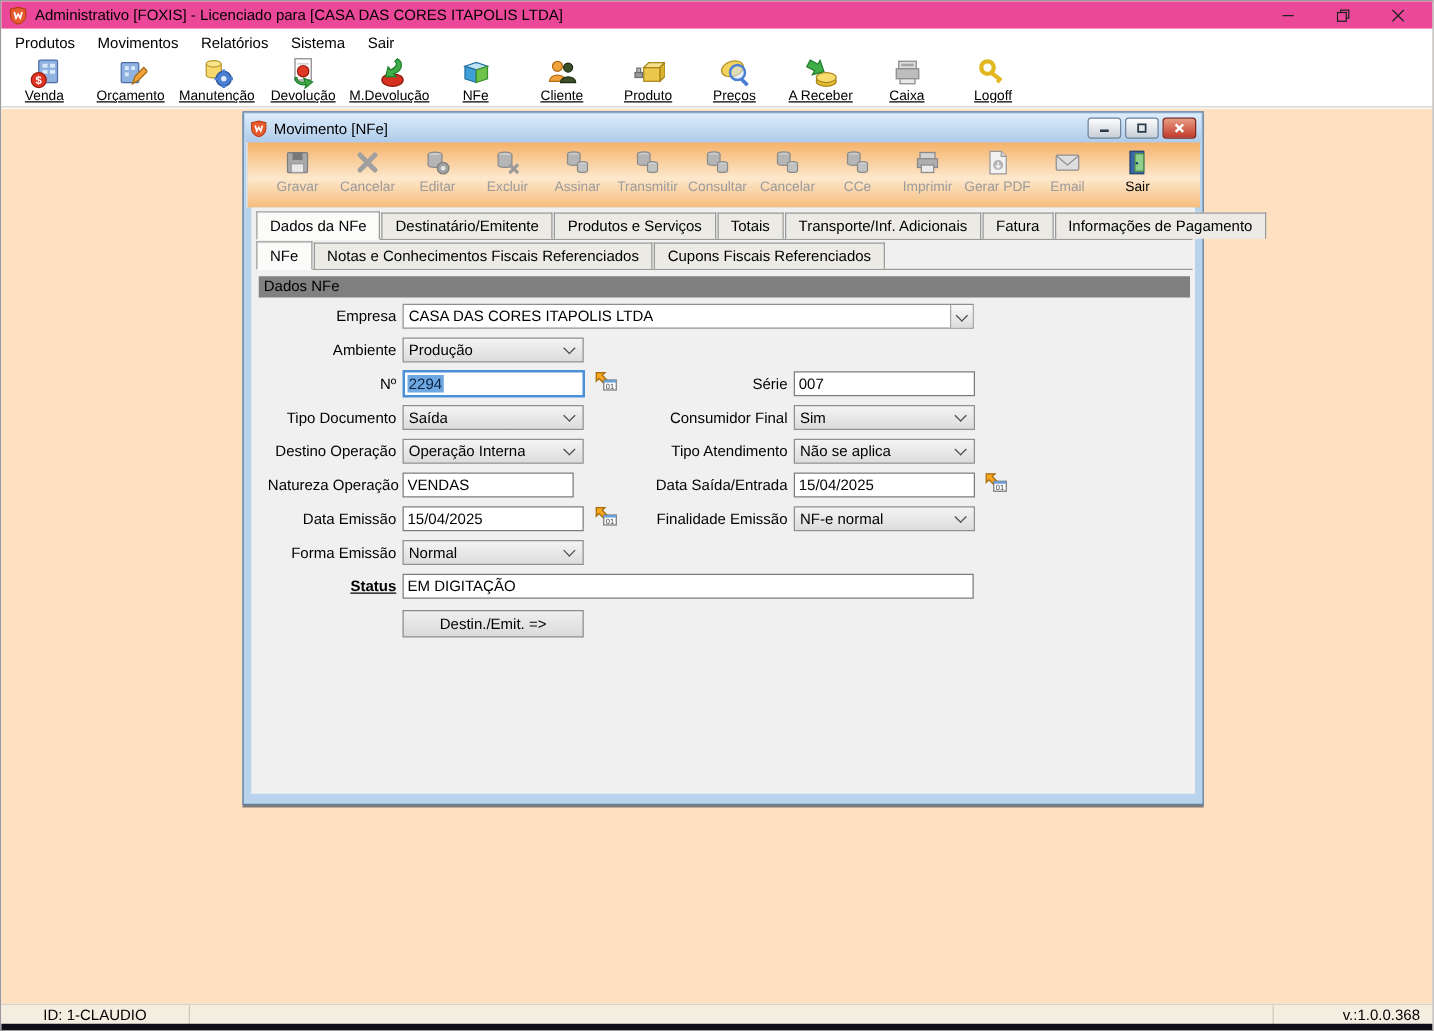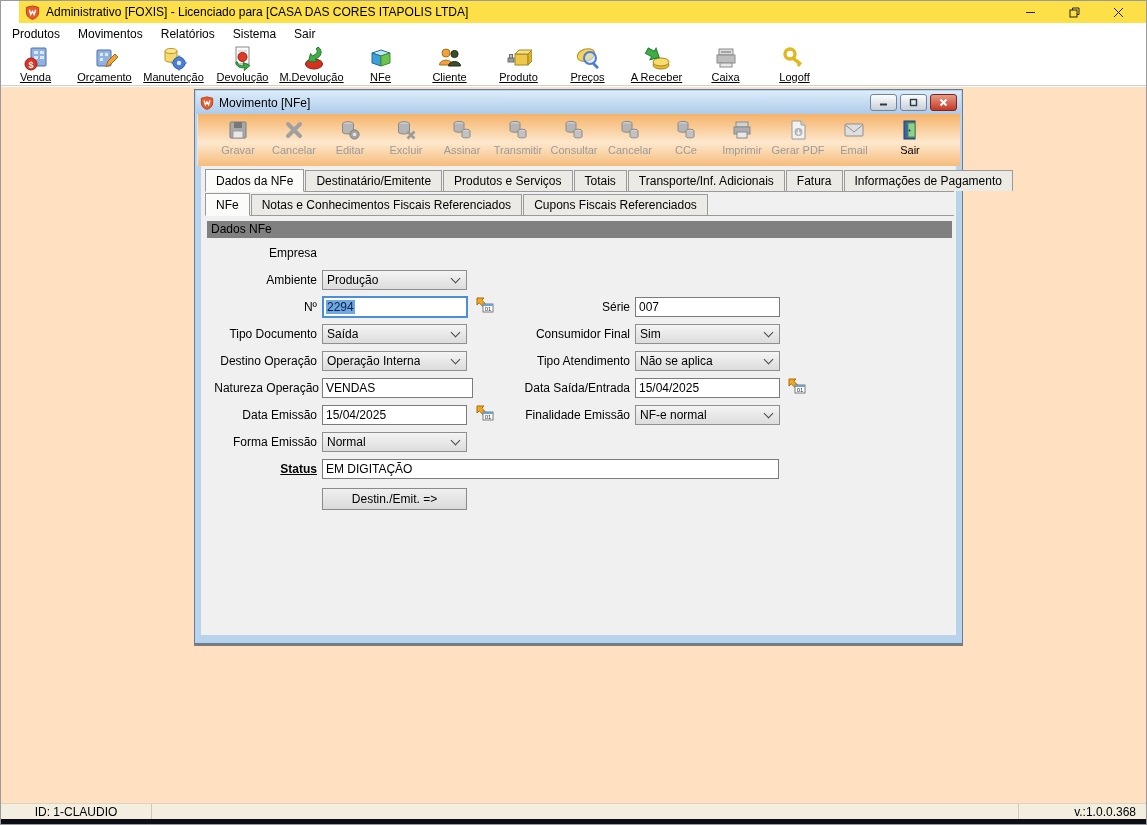--- a/index.html
+++ b/index.html
@@ -1,21 +1,21 @@
 <!DOCTYPE html>
 <html><head>
 <meta charset="utf-8">
 <style>
   html,body{margin:0;padding:0;}
   body{width:1147px;height:825px;font-family:"Liberation Sans",sans-serif;font-size:12px;color:#000;position:relative;background:#fff;}
   *{box-sizing:border-box;}
   #root{position:absolute;inset:0;border:1px solid #9a9a9a;overflow:hidden;background:#fff;}
 
   
-  .titlebar{position:absolute;left:0;top:0;right:0;height:22px;background:#fde047;display:flex;align-items:center;padding:0 6px;margin-left:18px;}
+  .titlebar{position:absolute;left:0;top:0;right:0;height:22px;background:#ec4899;display:flex;align-items:center;padding:0 6px;}
   .titlebar .ttl{margin-left:6px;font-size:12px;}
   .capbtns{margin-left:auto;display:flex;align-items:center;}
   .capbtn{width:44px;height:22px;display:flex;align-items:center;justify-content:center;color:#222;}
   .menubar{position:absolute;left:0;top:22px;right:0;height:21px;background:#fff;display:flex;align-items:center;padding-left:4px;}
   .menuitem{padding:3px 11px 3px 7px;cursor:default;}
   .maintb{position:absolute;left:0;top:43px;right:0;height:42px;background:#fff;border-bottom:1px solid #cfcfcf;display:flex;align-items:flex-start;}
   .tbbtn{width:69px;height:42px;display:flex;flex-direction:column;align-items:center;justify-content:flex-start;padding-top:2px;}
   .tbbtn .ic{height:24px;display:flex;align-items:center;justify-content:center;}
   .tbbtn .lb{font-size:11px;margin-top:1px;white-space:nowrap;text-decoration:underline;}
 
@@ -430,20 +430,26 @@
 
         <div class="tabstrip ts2">
           <div class="tab active">NFe</div>
           <div class="tab">Notas e Conhecimentos Fiscais Referenciados</div>
           <div class="tab">Cupons Fiscais Referenciados</div>
         </div>
 
         <div class="sechdr">Dados NFe</div>
 
         <div class="lbl" style="left:0;top:77px;width:116px;">Empresa</div>
+        <div class="cmb editable" style="left:121px;top:77px;width:457px;">
+          <span class="tx">CASA DAS CORES ITAPOLIS LTDA</span>
+          <span class="ddbtn">
+              <span class="chev"></span>
+            </span>
+        </div>
 
         <div class="lbl" style="left:0;top:104px;width:116px;">Ambiente</div>
         <div class="cmb" style="left:121px;top:104px;width:145px;">
           <span class="tx">Produção</span>
           <span class="chev"></span>
         </div>
 
         <div class="lbl" style="left:0;top:131px;width:116px;">Nº</div>
         <div class="numfld" style="left:121px;top:130px;width:146px;">
           <span class="sel">2294</span>
@@ -475,21 +481,21 @@
           <span class="tx">Operação Interna</span>
           <span class="chev"></span>
         </div>
         <div class="lbl" style="left:294px;top:185px;width:135px;">Tipo Atendimento</div>
         <div class="cmb" style="left:434px;top:185px;width:145px;">
           <span class="tx">Não se aplica</span>
           <span class="chev"></span>
         </div>
 
         <div class="lbl" style="left:2px;top:212px;width:116px;">Natureza Operação</div>
-        <input class="tin" style="left: 121px; top: 212px; width: 151px;" value="VENDAS">
+        <input class="tin" style="left: 121px; top: 212px; width: 137px;" value="VENDAS">
         <div class="lbl" style="left:294px;top:212px;width:135px;">Data Saída/Entrada</div>
         <input class="tin" style="left: 434px; top: 212px; width: 145px;" value="15/04/2025">
         <span class="dateic" style="left:586px;top:211px;">
           <svg width="19" height="17" viewBox="0 0 19 17">
               <polygon points="2,9 2,2 9,2 6.8,4.2 10.6,8 8,10.6 4.2,6.8" fill="#f5a623" stroke="#a86d08"></polygon>
               <rect x="8" y="8" width="10" height="8" fill="#fff" stroke="#7a7a7a"></rect>
               <rect x="8" y="8" width="10" height="2" fill="#6a9fd8"></rect>
               <text x="13" y="15" text-anchor="middle" font-size="6" fill="#333">01</text>
             </svg>
         </span>

